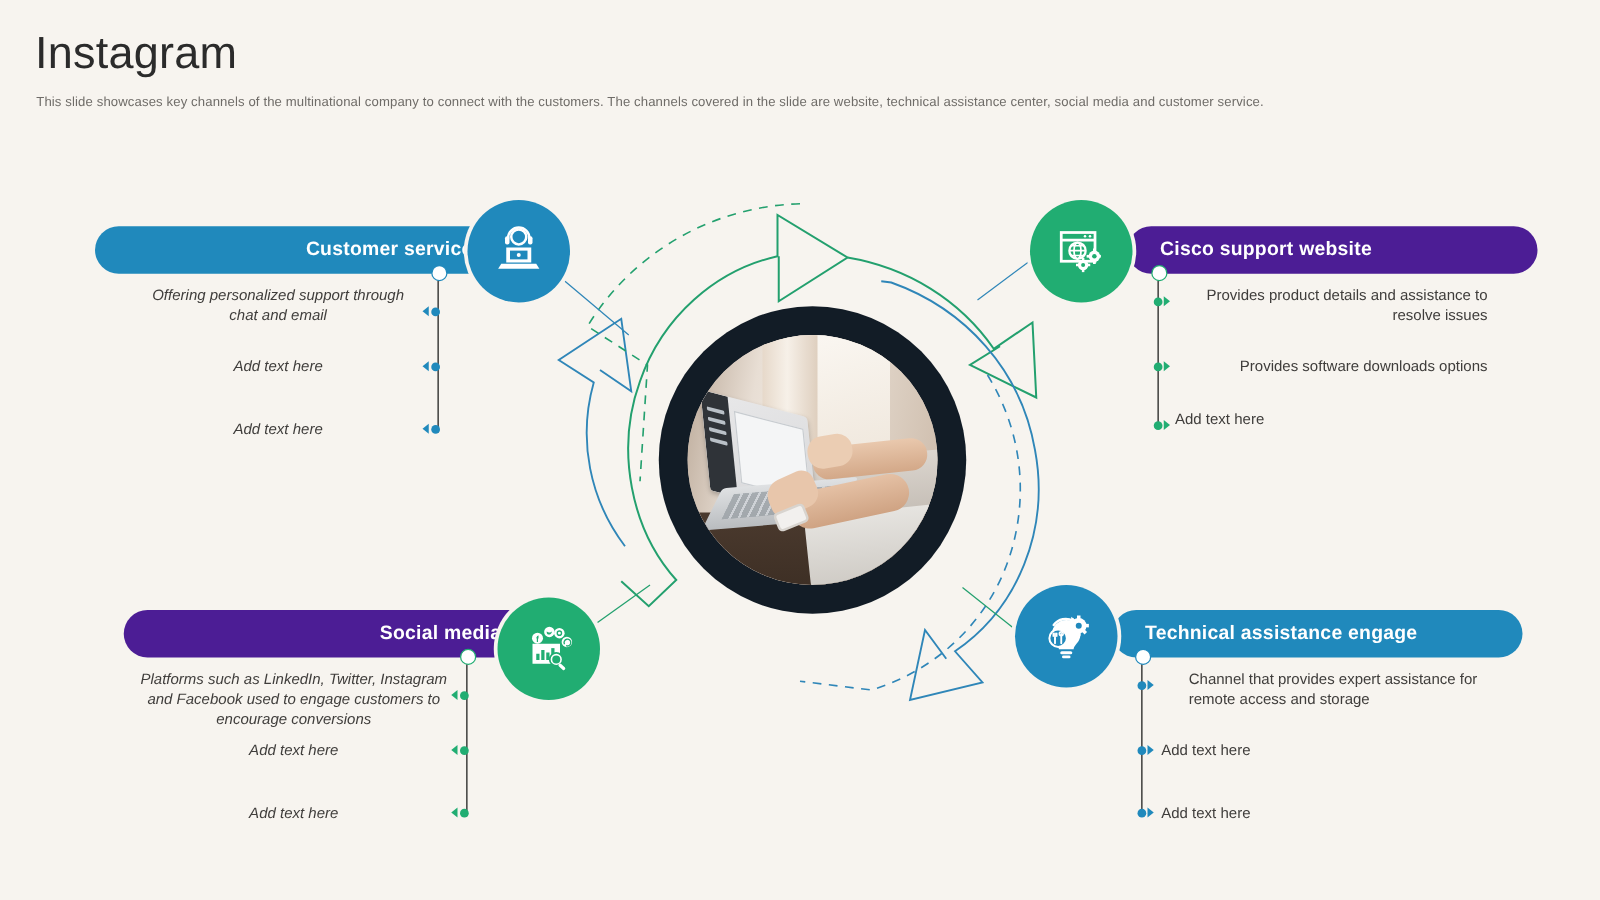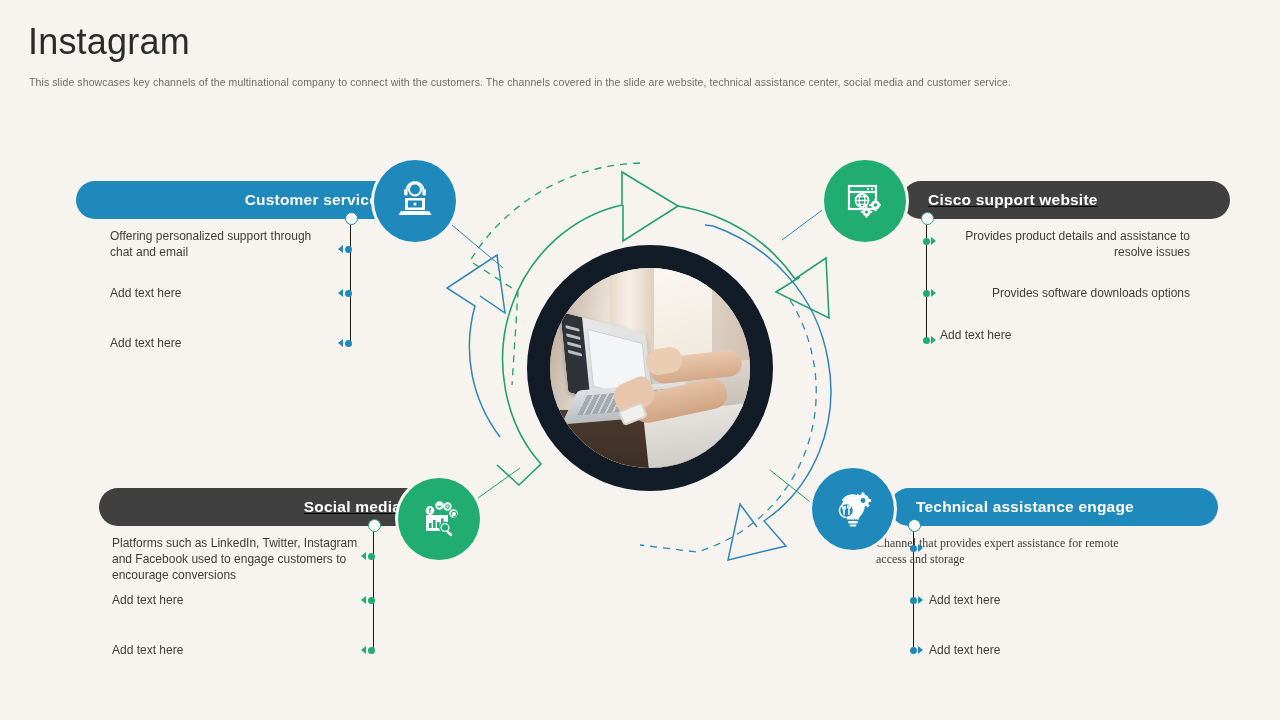--- a/index.html
+++ b/index.html
@@ -196,21 +196,21 @@
 
   .pill {
     position: absolute;
     height: 38px;
     border-radius: 19px;
     display: flex;
     align-items: center;
     z-index: 2;
   }
   .pill.blue  { background: #2089bc; }
-  .pill.green { background: #404040; text-decoration: underline; }
+  .pill.green { background: #4c1d95; }
   .pill-label {
     color: #ffffff;
     font-size: 15.5px;
     font-weight: bold;
     letter-spacing: 0.2px;
     white-space: nowrap;
   }
   .pill.right-align { justify-content: flex-end; padding-right: 28px; }
   .pill.left-align  { justify-content: flex-start; padding-left: 26px; }
 
@@ -251,21 +251,21 @@
   .marker.right.blue  .tri { border-left: 5px solid #2089bc; }
   .marker.right.green .tri { border-left: 5px solid #21ad72; }
 
   .bullet-text {
     position: absolute;
     font-size: 12px;
     color: #3f3d3b;
     line-height: 1.32;
     z-index: 3;
   }
-  .bullet-text.ta-right { text-align: left; }
+  .bullet-text.ta-right { text-align: center; font-style: italic; }
   .bullet-text.ta-left  { text-align: left; }
 </style>
 </head>
 <body>
 
 <div id="slide">
 
   <div id="page-title">Instagram</div>
   <div id="page-subtitle">This slide showcases key channels of the multinational  company to connect with the customers. The channels covered in the slide are website, technical assistance center, social media and customer service.</div>
 
@@ -504,21 +504,21 @@
       </svg>
     </div>
 
     <div class="spine-cap blue" style="left:908px; top:519px;"></div>
     <div class="spine" style="left:913px; top:525px; height:128px;"></div>
 
     <div class="marker right blue" style="left:910px; top:545px;">
       <span class="dot" style="left:0; top:0;"></span>
       <span class="tri" style="left:8px; top:-1px;"></span>
     </div>
-    <div class="bullet-text ta-left" style="left:876px; top:536px; width:258px;font-family:Liberation Serif, serif;">Channel  that provides  expert  assistance for remote  access and  storage</div>
+    <div class="bullet-text ta-left" style="left:951px; top:536px; width:258px;">Channel  that provides  expert  assistance for remote  access and  storage</div>
 
     <div class="marker right blue" style="left:910px; top:597px;">
       <span class="dot" style="left:0; top:0;"></span>
       <span class="tri" style="left:8px; top:-1px;"></span>
     </div>
     <div class="bullet-text ta-left" style="left:929px; top:593px; width:258px;">Add text here</div>
 
     <div class="marker right blue" style="left:910px; top:647px;">
       <span class="dot" style="left:0; top:0;"></span>
       <span class="tri" style="left:8px; top:-1px;"></span>

